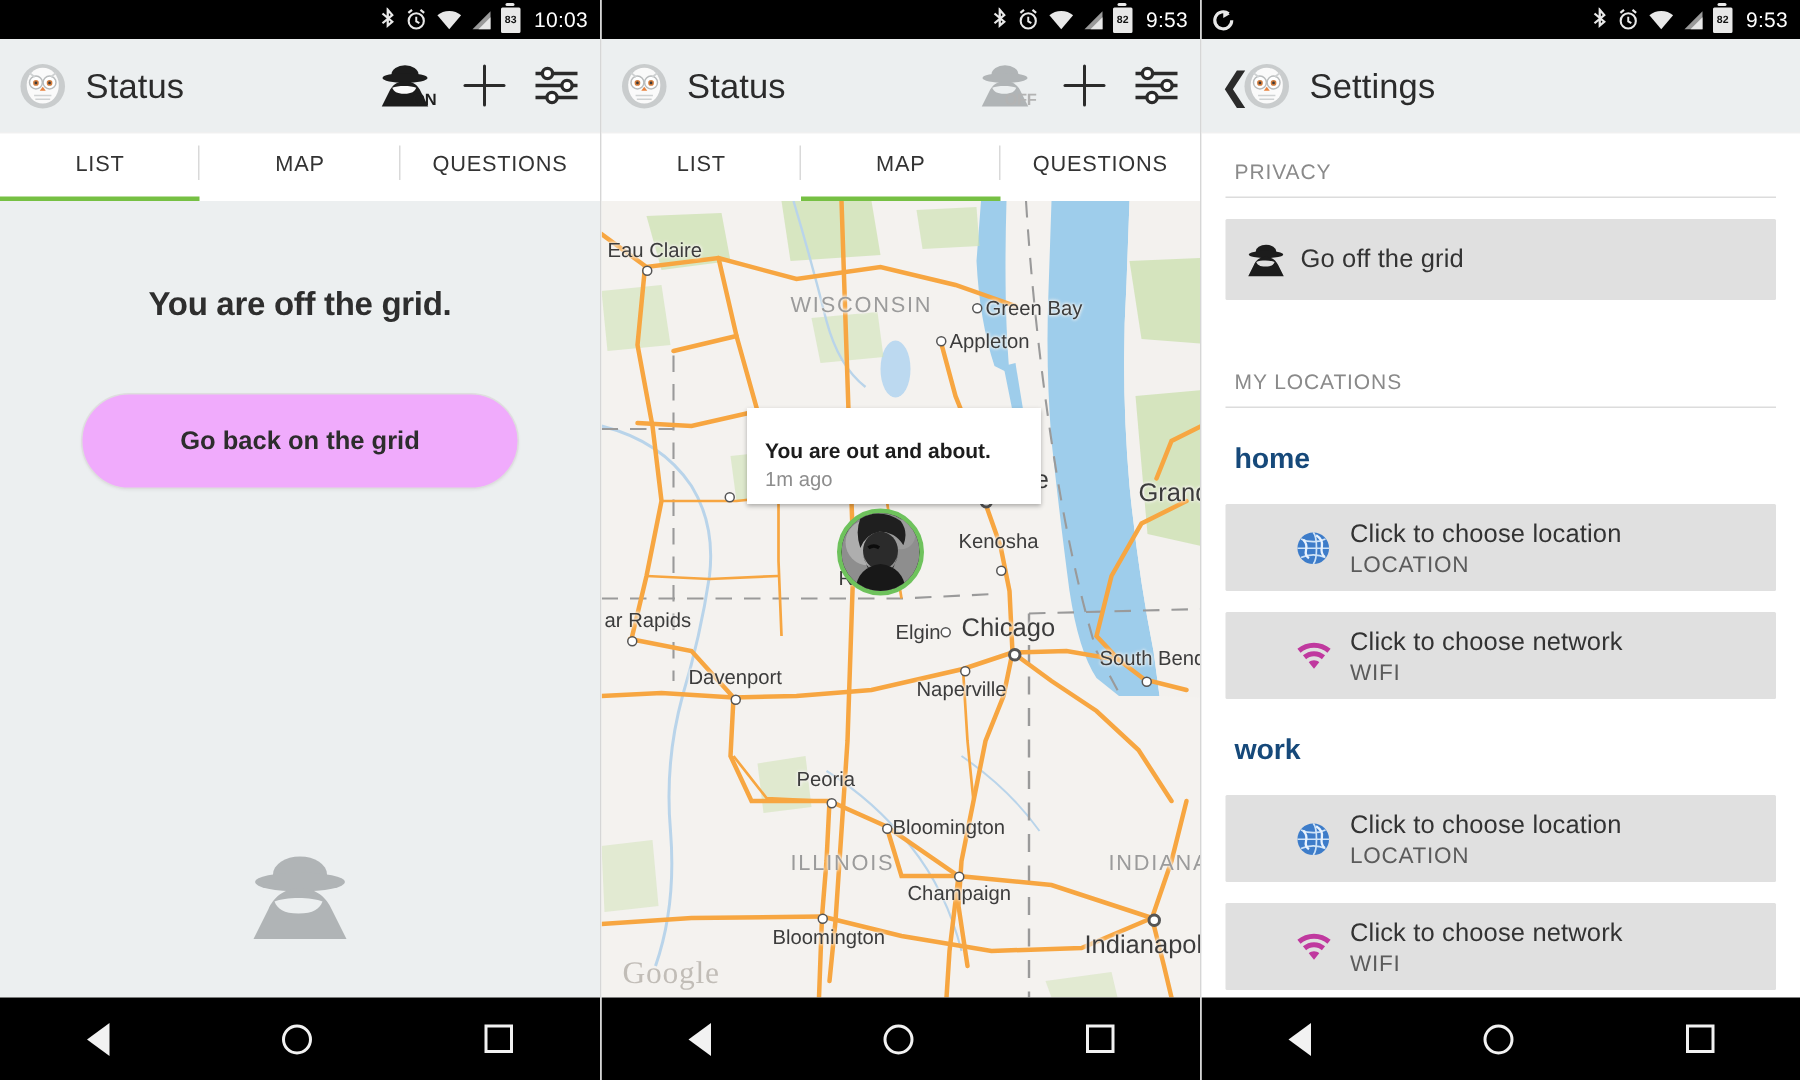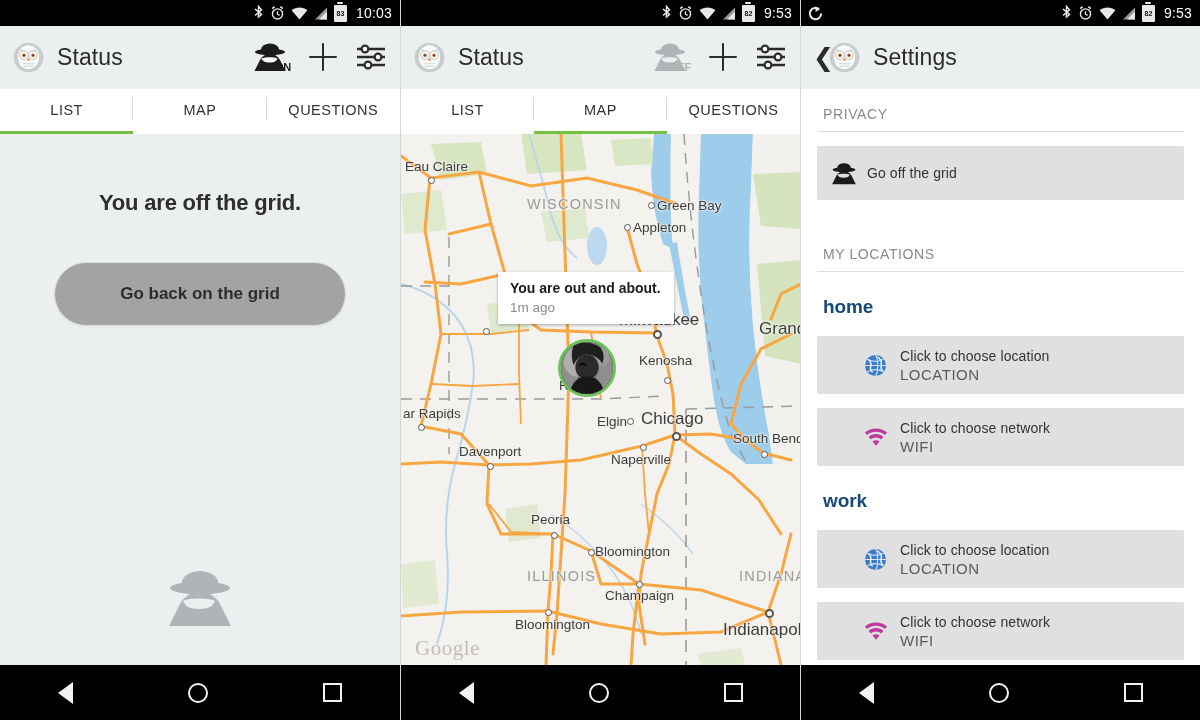--- a/index.html
+++ b/index.html
@@ -90,21 +90,21 @@
     background: #eceff0; display: flex; flex-direction: column; align-items: center;
     padding-top: 56px; position: relative;
   }
   .empty-title { font-size: 22px; font-weight: 700; color: #2e2e2e; letter-spacing: -.2px; }
   .empty-sub {
     font-size: 16.5px; color: #3a3a3a; text-align: center; line-height: 1.35;
     margin-top: 14px; width: 290px;
   }
   .grid-btn {
     margin-top: 46px; width: 292px; height: 64px; border-radius: 34px;
-    background: #a3a3a3; border: 1px solid #dedede; display: flex; align-items: center;
+    background: #f0abfc; border: 1px solid #dedede; display: flex; align-items: center;
     justify-content: center; font-size: 17px; font-weight: 700; color: #2d2d2d;
     box-shadow: 0 1px 2px rgba(0,0,0,.05);
   }
   .empty-spy { position: absolute; bottom: 36px; left: 50%; transform: translateX(-50%); }
 
   
   .map {
     position: relative; height: calc(720px - 26px - 62px - 46px - 55px);
     background: #f4f2ef; overflow: hidden;
   }
@@ -115,22 +115,22 @@
     text-shadow: 0 0 2px #f4f2ef, 0 0 2px #f4f2ef, 0 0 3px #f4f2ef;
   }
   .map-label.state { color: #9b9b9b; font-size: 14.5px; letter-spacing: 1.2px; }
   .map-label.big { font-size: 17px; }
   .city-dot {
     position: absolute; width: 7px; height: 7px; border-radius: 50%;
     background: #fff; border: 1.6px solid #555;
   }
   .city-dot.big { width: 9px; height: 9px; border-width: 2px; }
   .callout {
-    position: absolute; left: 97px; top: 138px; width: 176px;
-    background: #fff; padding: 8px 10px 9px 12px;
+    position: absolute; left: 97px; top: 138px; width: 196px;
+    background: #fff; padding: 20px 10px 9px 12px;
     box-shadow: 0 1px 3px rgba(0,0,0,.3); z-index: 6;
   }
   .callout-title { font-size: 14px; font-weight: 700; color: #1c1c1c; }
   .callout-sub { font-size: 13.5px; color: #8d8d8d; margin-top: 4px; }
   .avatar-marker {
     position: absolute; left: 157px; top: 205px; width: 58px; height: 58px;
     border-radius: 50%; border: 3px solid #6ec25c; overflow: hidden; z-index: 7;
     background: #2a2a2a;
   }
   .avatar-marker svg { position: absolute; inset: 0; }
@@ -149,21 +149,21 @@
     font-size: 14px; color: #8a8a8a; letter-spacing: .6px;
     padding: 18px 4px 9px 6px; border-bottom: 1px solid #dcdcdc;
   }
   .row {
     background: #e0e0e0; height: 54px; display: flex; align-items: center;
     padding: 0 14px; margin-top: 14px; border-radius: 1px;
   }
   .row.tall { height: 58px; padding-left: 47px; }
   .row-ico { width: 36px; display: flex; align-items: center; justify-content: flex-start; flex: none; }
   .row-text { display: flex; flex-direction: column; justify-content: center; }
-  .row-title { font-size: 14px; color: #333; font-weight: 400; letter-spacing: .1px; }
+  .row-title { font-size: 17px; color: #333; font-weight: 400; letter-spacing: .1px; }
   .row-sub { font-size: 15px; color: #5b5b5b; font-weight: 400; letter-spacing: .5px; margin-top: 2px; }
   .group-label {
     font-size: 19px; font-weight: 700; color: #16497a; padding: 24px 4px 4px 6px;
     letter-spacing: -.1px;
   }
   .spacer-28 { height: 28px; }
 
   
   .navbar {
     position: absolute; bottom: 0; left: 0; right: 0; height: 55px; background: #000;

